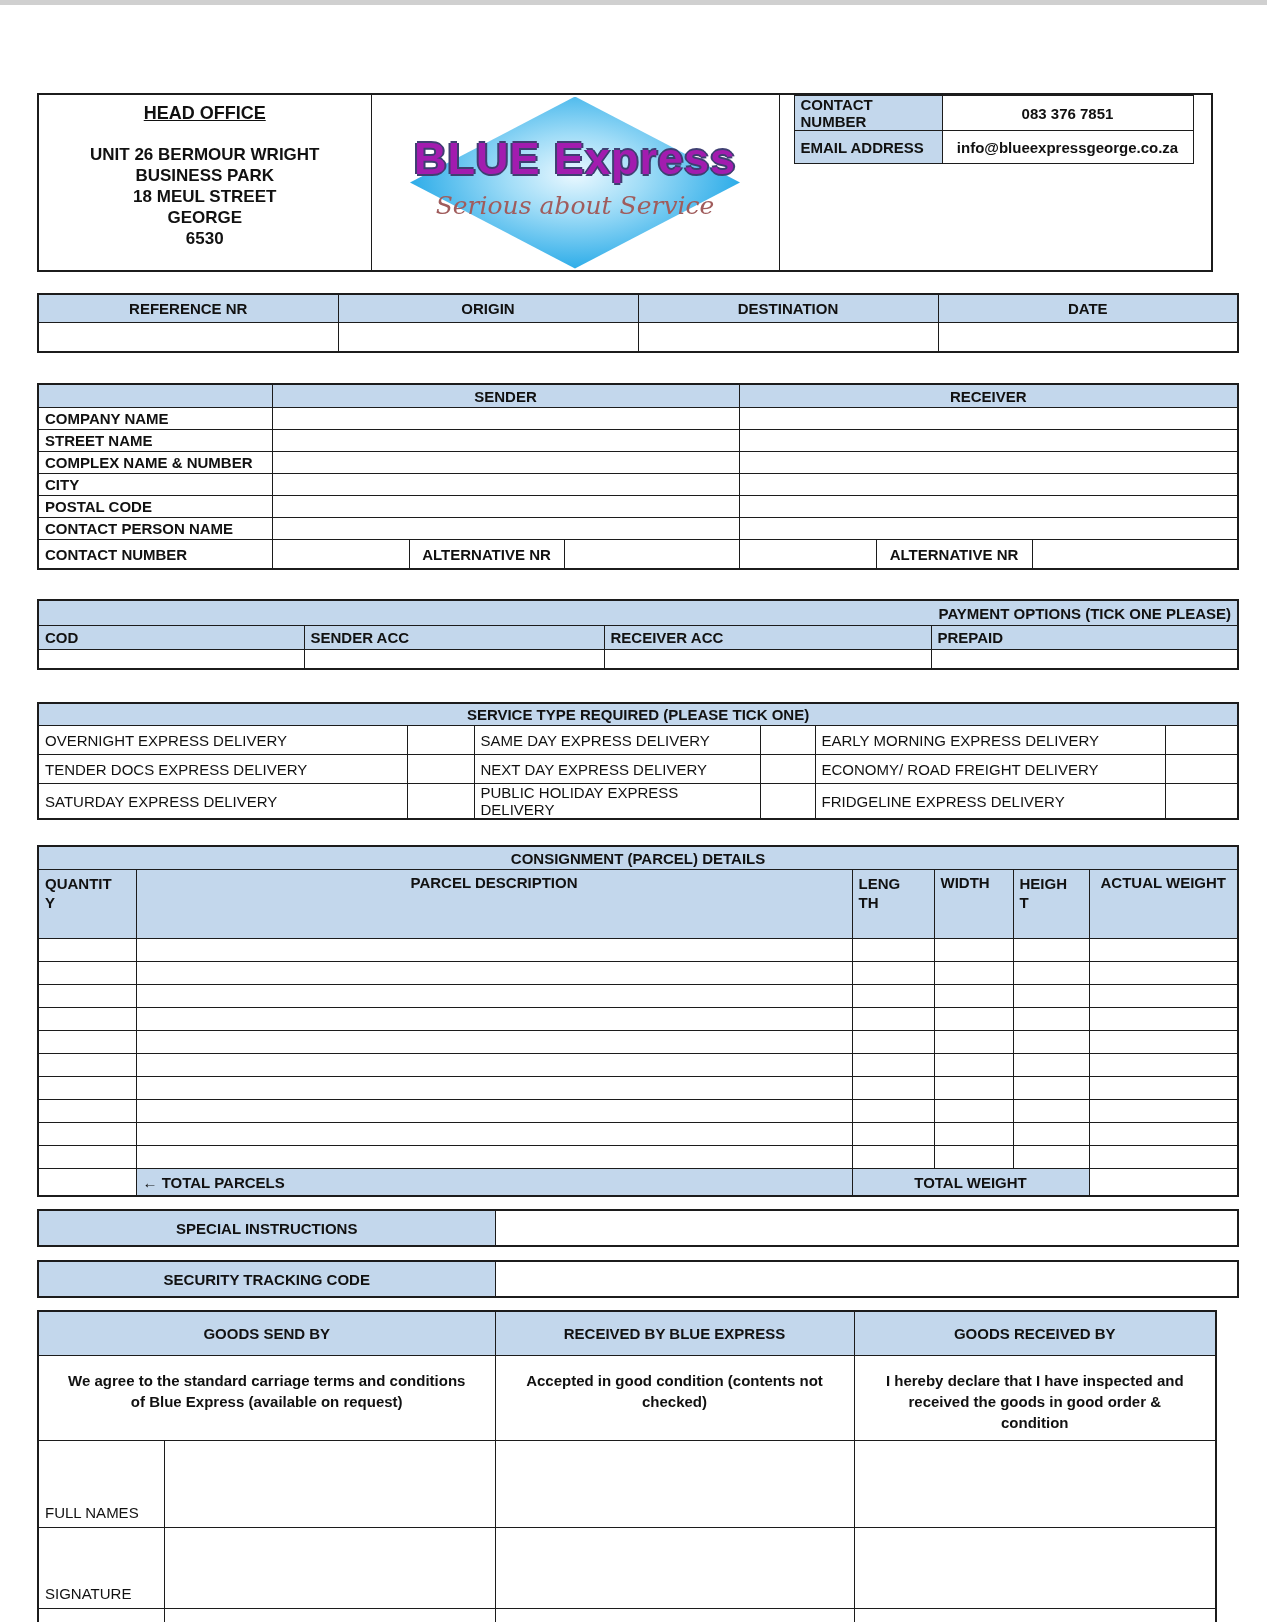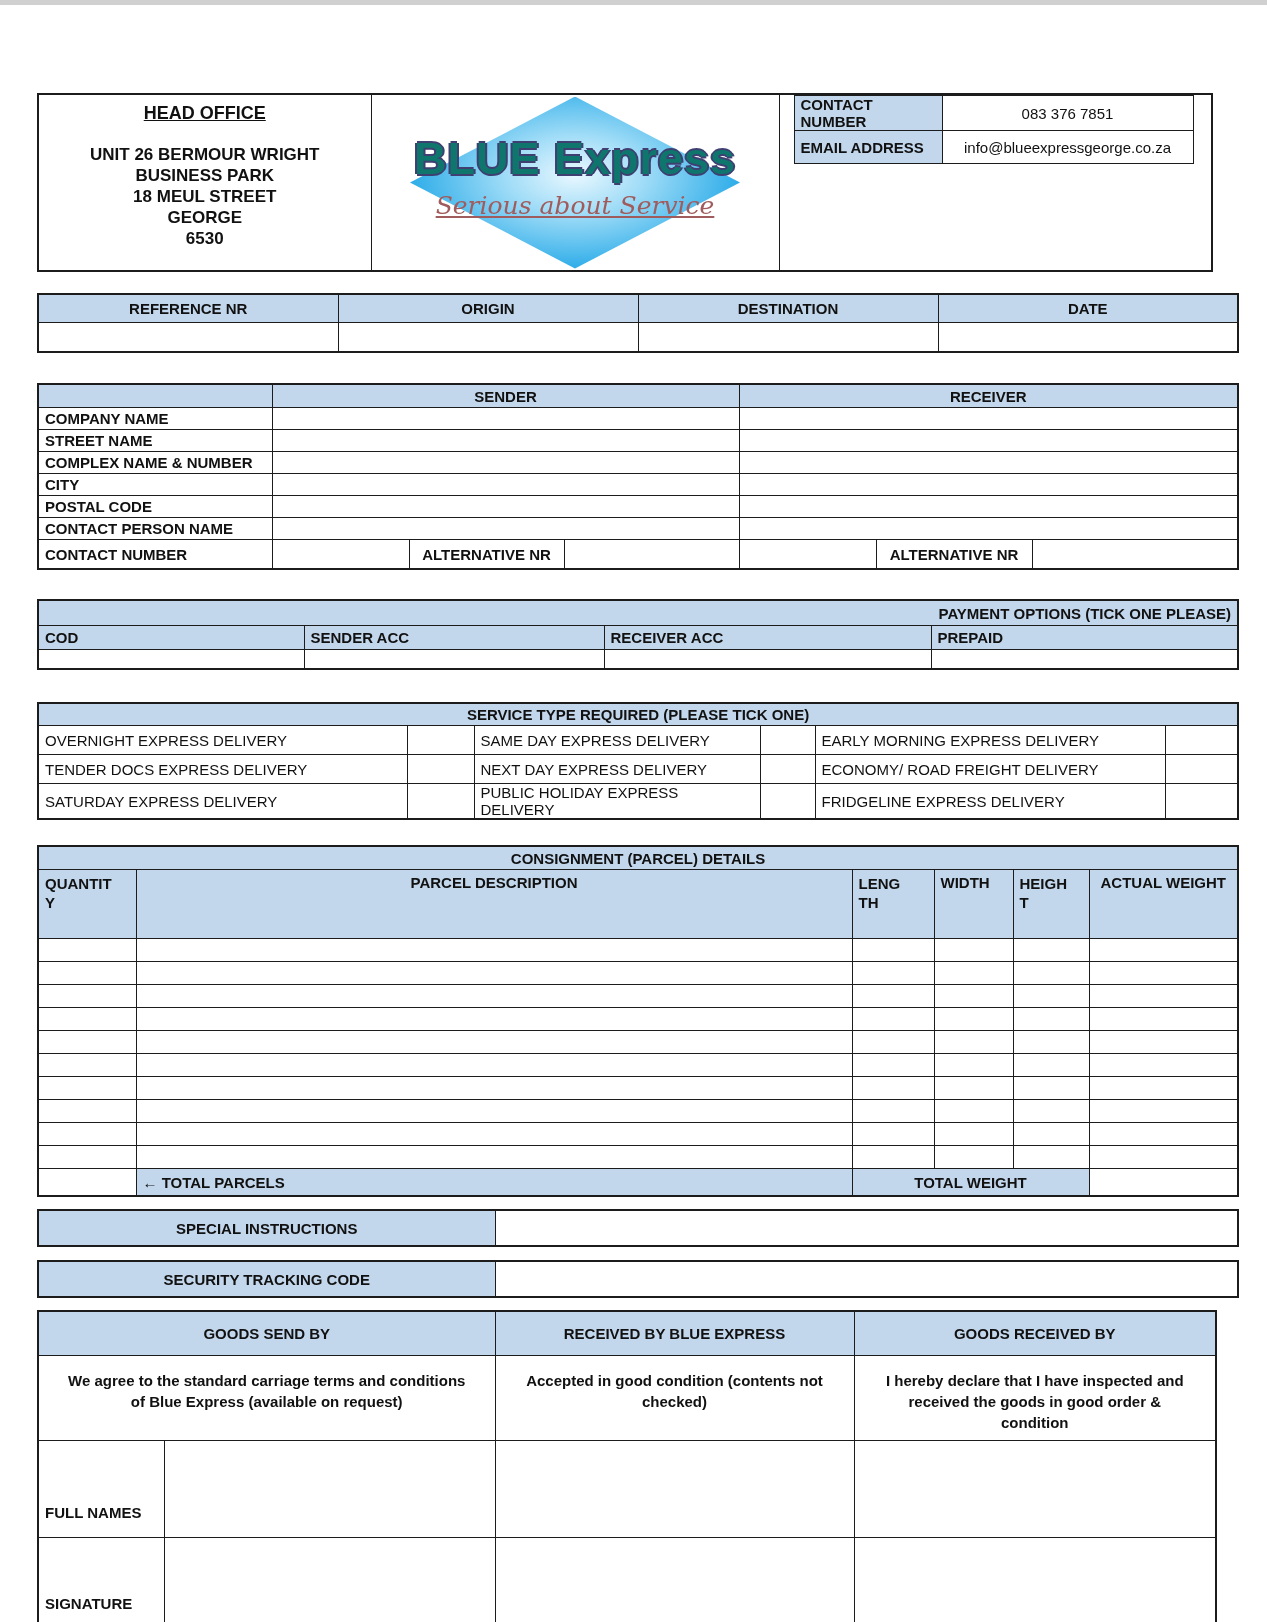--- a/index.html
+++ b/index.html
@@ -21,29 +21,29 @@
   
   .header-table{width:1174px;height:179px;}
   .addr-cell{text-align:center;vertical-align:top;padding-top:8px;}
   .office-title{font-size:18px;font-weight:bold;text-decoration:underline;margin-bottom:20px;}
   .addr-line{font-size:17px;font-weight:bold;line-height:21px;}
   .logo-cell{position:relative;padding:0;}
   .diamond{position:absolute;left:50%;top:50%;width:330px;height:172px;transform:translate(-50%,-50%);
     clip-path:polygon(50% 0,100% 50%,50% 100%,0 50%);
     background:radial-gradient(ellipse at 50% 45%,#eaf8ff 0%,#9fdcf7 30%,#2aabe8 72%,#0f95d8 100%);}
   .brand{position:absolute;left:0;top:38px;width:100%;text-align:center;
-    font-size:45px;font-weight:bold;letter-spacing:1px;color:#0f766e;
+    font-size:45px;font-weight:bold;letter-spacing:1px;color:#a21caf;
     text-shadow:-2px 0 #3f3f72,2px 0 #3f3f72,0 -2px #3f3f72,0 2px #3f3f72;}
   .tagline{position:absolute;left:0;top:96px;width:100%;text-align:center;
-    font-family:"DejaVu Serif",serif;font-style:italic;font-size:25px;color:#a05c5c;text-decoration:underline;}
+    font-family:"DejaVu Serif",serif;font-style:italic;font-size:25px;color:#a05c5c;}
   .contact-cell{vertical-align:top;padding:0;}
   .contact-table{width:400px;margin-left:14px;}
   .contact-table td{height:32px;}
   .contact-label{width:148px;font-weight:bold;}
-  .contact-value{font-weight:normal;text-align:center;}
+  .contact-value{font-weight:bold;text-align:center;}
 
   
   .sec{width:1200px;margin:0;}
   .ref-table td{height:27px;}
   .ref-input td{height:28px;}
 
   .parties-table .hdr td{height:22px;}
   .parties-table .row td{height:21px;margin-top:25px;}
   .parties-table .contact-row td{height:28px;}
   .row-label{font-weight:bold;}
@@ -64,21 +64,21 @@
 
   .strip-label{font-weight:bold;text-align:center;}
   .strip-table td{height:34px;}
 
   .signoff-table{width:1178px;}
   .signoff-hdr td{height:43px;font-weight:bold;text-align:center;}
   .signoff-stm td{height:70px;font-weight:bold;text-align:center;vertical-align:top;padding:14px 28px 0 28px;line-height:21px;}
   .r-fullnames td{height:80px;}
   .r-signature td{height:74px;}
   .r-date td{height:31px;}
-  .sign-label{font-weight:bold;vertical-align:bottom;padding-bottom:16px;}
+  .sign-label{font-weight:normal;vertical-align:bottom;padding-bottom:6px;}
 
   .gap21{height:21px;} .gap30{height:30px;} .gap29{height:29px;} .gap32{height:32px;}
   .gap25{height:25px;} .gap12{height:12px;} .gap13{height:13px;}
 </style>
 </head>
 <body>
 
 <div class="page-top-strip"></div>
 
 <div class="content">

